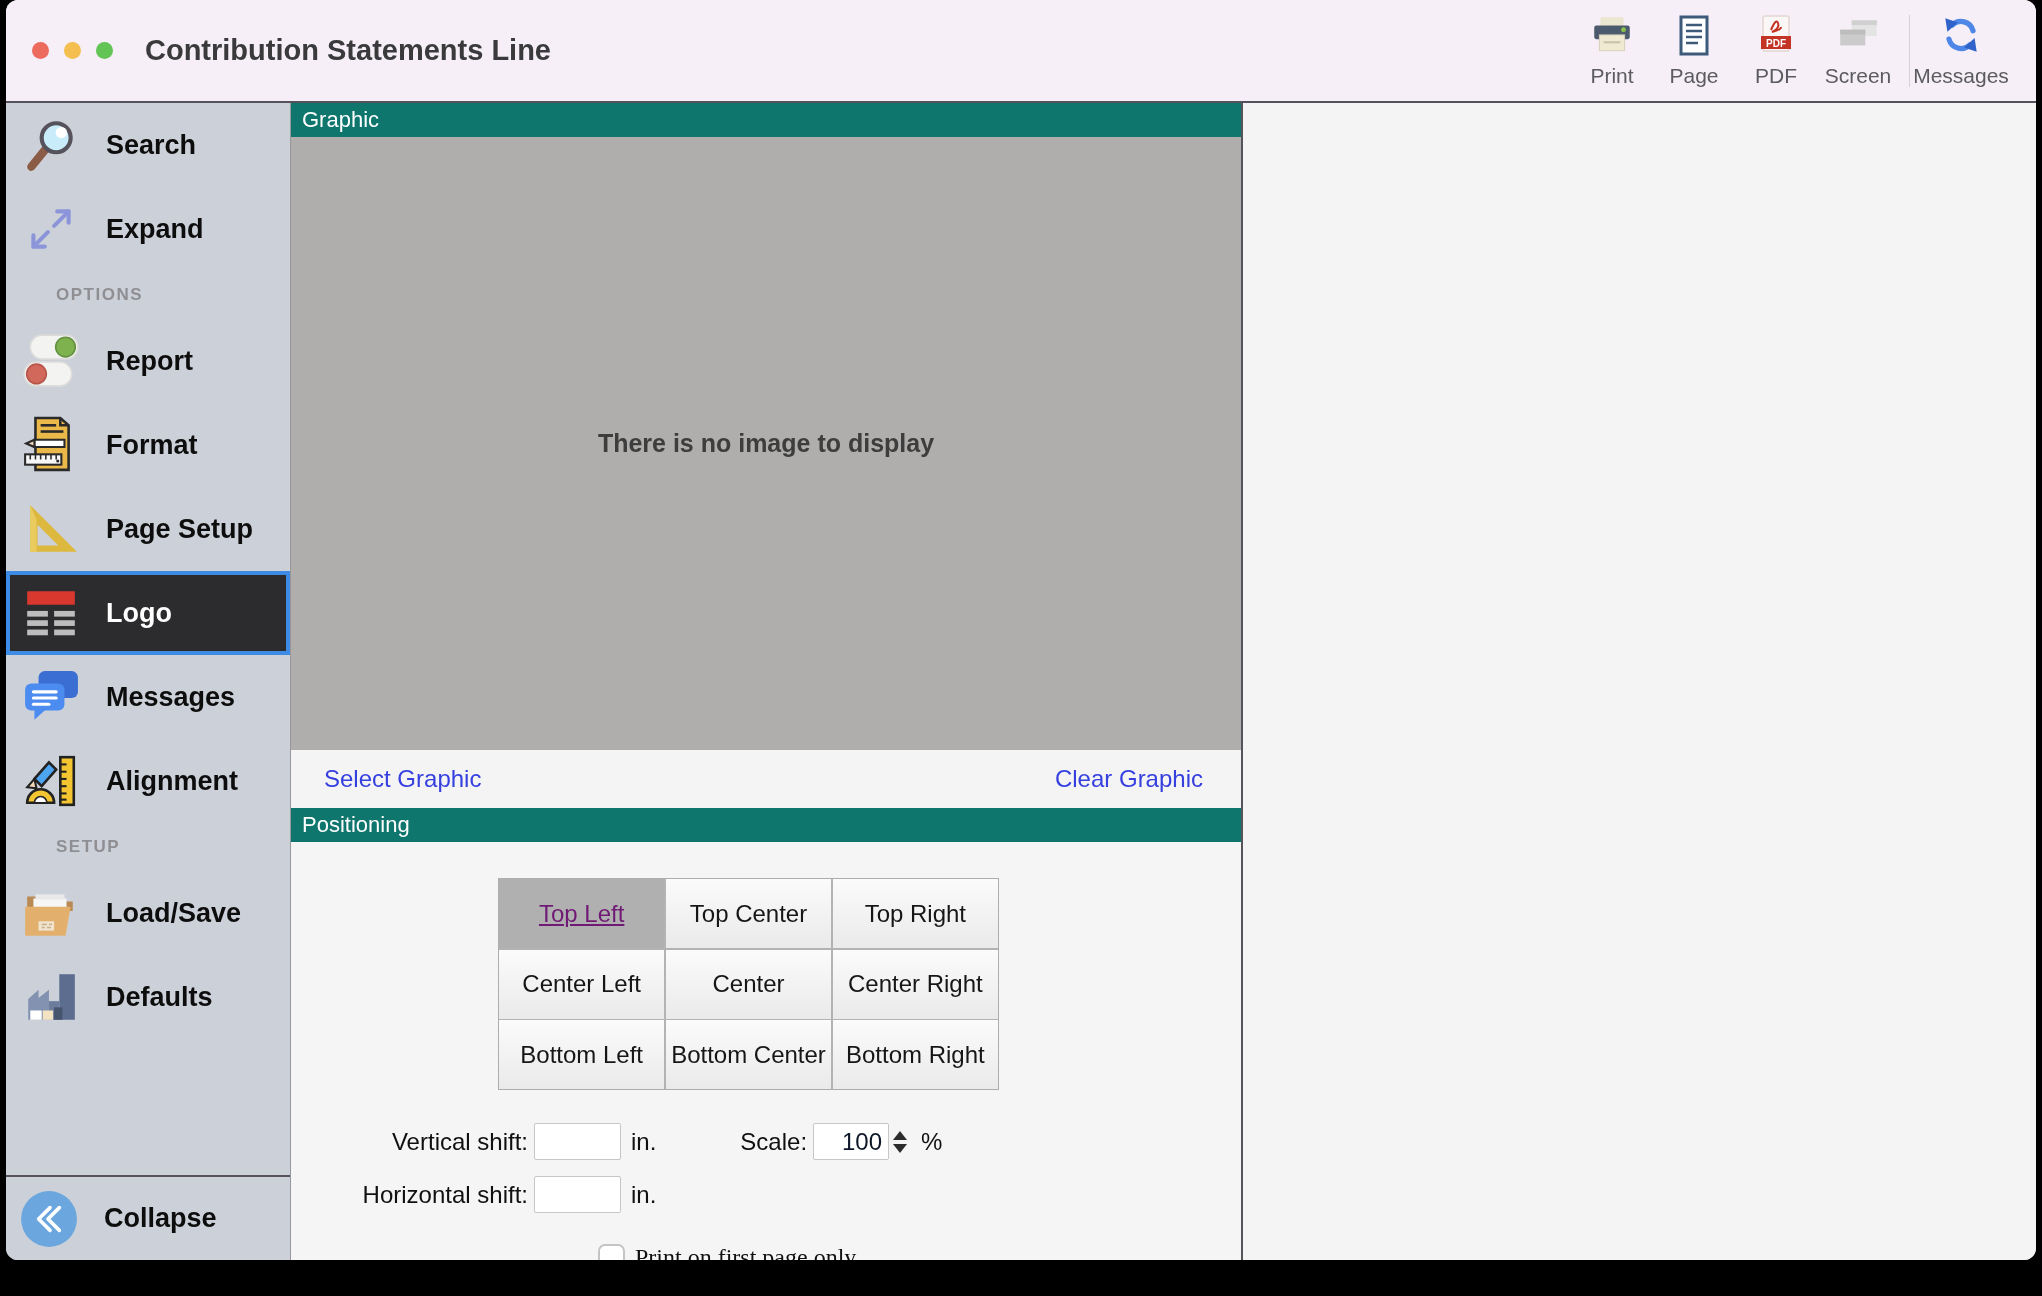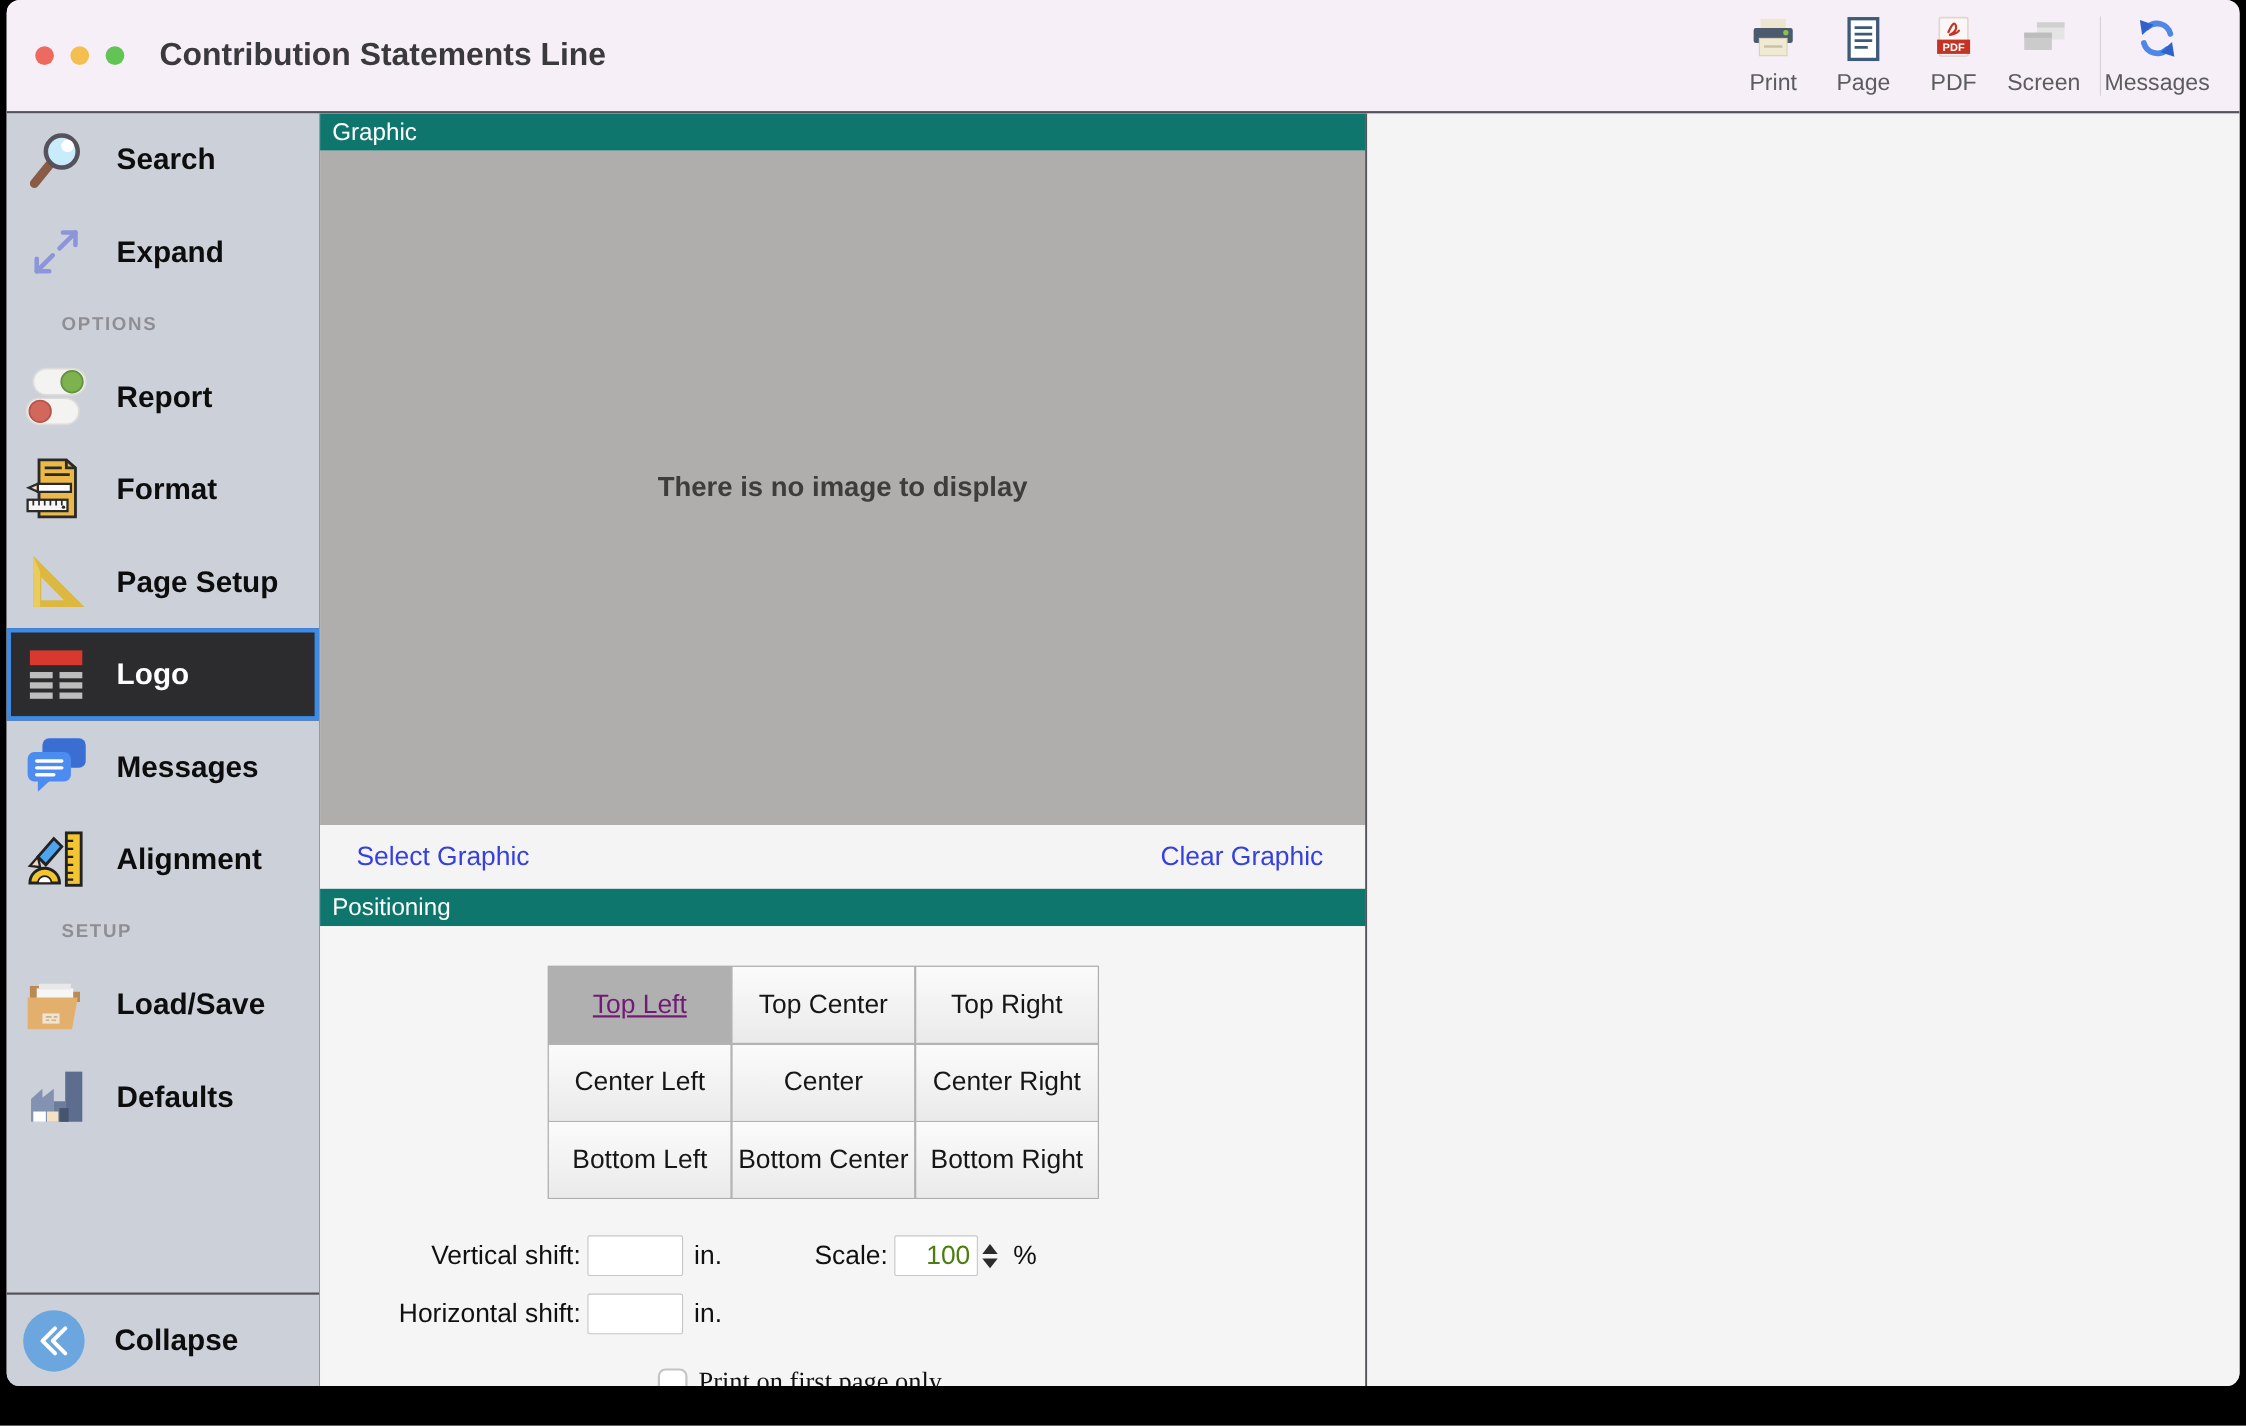--- a/index.html
+++ b/index.html
@@ -115,21 +115,21 @@
   .pos-cell.selected { background: #b0b0b0; color: #701a75; text-decoration: underline; }
   
   .form-row { display: flex; align-items: center; font-size: 24px; color: #101010; }
   .row-vert { margin-top: 33px; }
   .row-horz { margin-top: 16px; }
   .form-label { width: 237px; text-align: right; }
   .txt-input {
     width: 87px; height: 37px; margin-left: 6px;
     border: 1.5px solid #c6c6c6; border-radius: 2px;
     background: #fff; font-family: "Liberation Sans", sans-serif;
-    font-size: 24px; padding: 0 6px; color: #4d7c0f; outline: none;
+    font-size: 24px; padding: 0 6px; color: #0f172a; outline: none;
   }
   .unit { margin-left: 10px; }
   .scale-label { margin-left: 84px; }
   .scale-input { text-align: right; width: 76px; }
   .stepper { margin-left: 4px; display: flex; flex-direction: column; gap: 4px; cursor: pointer; }
   .stepper .up    { width: 0; height: 0; border-left: 7px solid transparent; border-right: 7px solid transparent; border-bottom: 9px solid #2c2c2c; }
   .stepper .down  { width: 0; height: 0; border-left: 7px solid transparent; border-right: 7px solid transparent; border-top: 9px solid #2c2c2c; }
   .pct { margin-left: 14px; }
   .check-row { display: flex; align-items: center; margin: 31px 0 0 307px; font-family: Liberation Serif, serif; }
   .checkbox {

